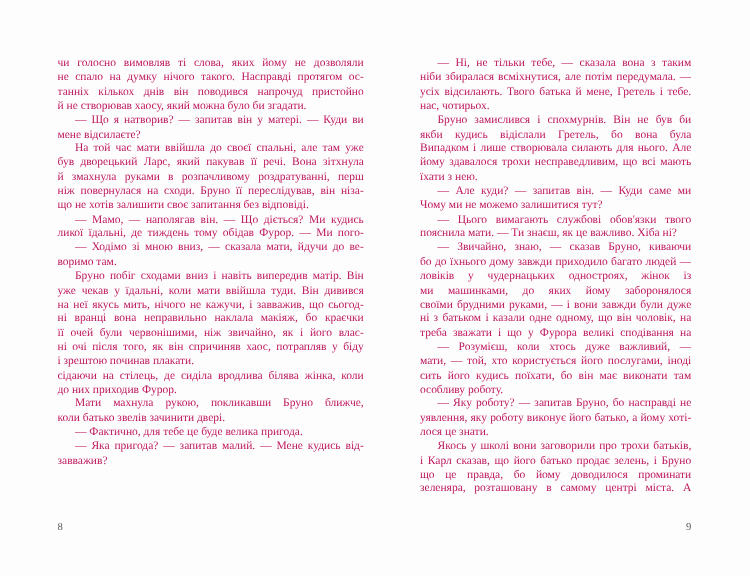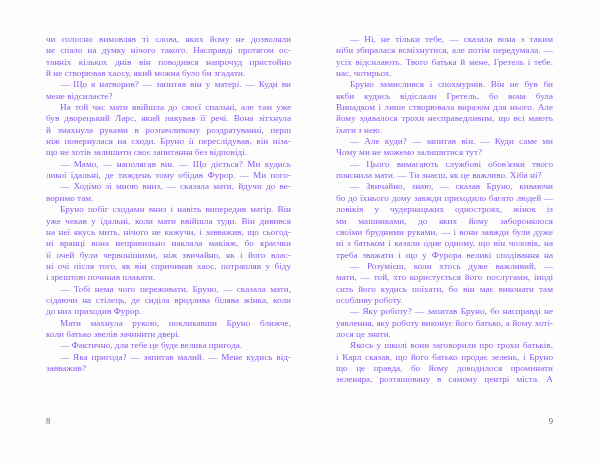--- a/index.html
+++ b/index.html
@@ -13,22 +13,22 @@
     background: #fdfdfd;
     overflow: hidden;
     font-family: "Liberation Serif", "DejaVu Serif", serif;
   }
   .spread {
     position: absolute;
     inset: 0;
   }
   .text-block {
     position: absolute;
-    top: 34px;
-    color: #8b5cf6;
+    top: 45px;
+    color: #be185d;
   }
   .text-block.left  { left: 46px;  width: 245px; }
   .text-block.right { left: 336px; width: 217px; }
   .line {
     font-size: 9.2px;
     line-height: 11.35px;
     height: 11.35px;
     overflow: hidden;
     text-align: left;
     white-space: nowrap;
@@ -71,38 +71,37 @@
       <div class="line justify">ликої їдальні, де тиждень тому обідав Фурор. — Ми пого-</div>
       <div class="line justify indent">— Ходімо зі мною вниз, — сказала мати, йдучи до ве-</div>
       <div class="line">воримо там.</div>
       <div class="line justify indent">Бруно побіг сходами вниз і навіть випередив матір. Він</div>
       <div class="line justify">уже чекав у їдальні, коли мати ввійшла туди. Він дивився</div>
       <div class="line justify">на неї якусь мить, нічого не кажучи, і завважив, що сьогод-</div>
       <div class="line justify">ні вранці вона неправильно наклала макіяж, бо краєчки</div>
       <div class="line justify">її очей були червонішими, ніж звичайно, як і його влас-</div>
       <div class="line justify">ні очі після того, як він спричиняв хаос, потрапляв у біду</div>
       <div class="line">і зрештою починав плакати.</div>
-      <div class="line justify indent">— Тобі нема чого переживати, Бруно, — сказала мати,</div>
       <div class="line justify">сідаючи на стілець, де сиділа вродлива білява жінка, коли</div>
       <div class="line">до них приходив Фурор.</div>
       <div class="line justify indent">Мати махнула рукою, покликавши Бруно ближче,</div>
       <div class="line">коли батько звелів зачинити двері.</div>
       <div class="line indent">— Фактично, для тебе це буде велика пригода.</div>
       <div class="line justify indent">— Яка пригода? — запитав малий. — Мене кудись від-</div>
       <div class="line">завважив?</div>
     </div>
 
   <div class="text-block right">
       <div class="line justify indent">— Ні, не тільки тебе, — сказала вона з таким виразом,</div>
       <div class="line justify">ніби збиралася всміхнутися, але потім передумала. — Нас</div>
       <div class="line justify">усіх відсилають. Твого батька й мене, Гретель і тебе. Усіх</div>
       <div class="line">нас, чотирьох.</div>
       <div class="line justify indent">Бруно замислився і спохмурнів. Він не був би проти,</div>
       <div class="line justify">якби кудись відіслали Гретель, бо вона була Безнадійним</div>
-      <div class="line justify">Випадком і лише створювала виразом для нього. Але</div>
+      <div class="line justify">Випадком і лише створювала силають для нього. Але</div>
       <div class="line justify">йому здавалося трохи несправедливим, що всі мають по-</div>
       <div class="line">їхати з нею.</div>
       <div class="line justify indent">— Але куди? — запитав він. — Куди саме ми поїдемо?</div>
       <div class="line">Чому ми не можемо залишитися тут?</div>
       <div class="line justify indent">— Цього вимагають службові обов'язки твого батька, —</div>
       <div class="line">пояснила мати. — Ти знаєш, як це важливо. Хіба ні?</div>
       <div class="line justify indent">— Звичайно, знаю, — сказав Бруно, киваючи головою,</div>
       <div class="line justify">бо до їхнього дому завжди приходило багато людей — чо-</div>
       <div class="line justify">ловіків у чудернацьких одностроях, жінок із друкарськи-</div>
       <div class="line justify">ми машинками, до яких йому заборонялося доторкатися</div>

